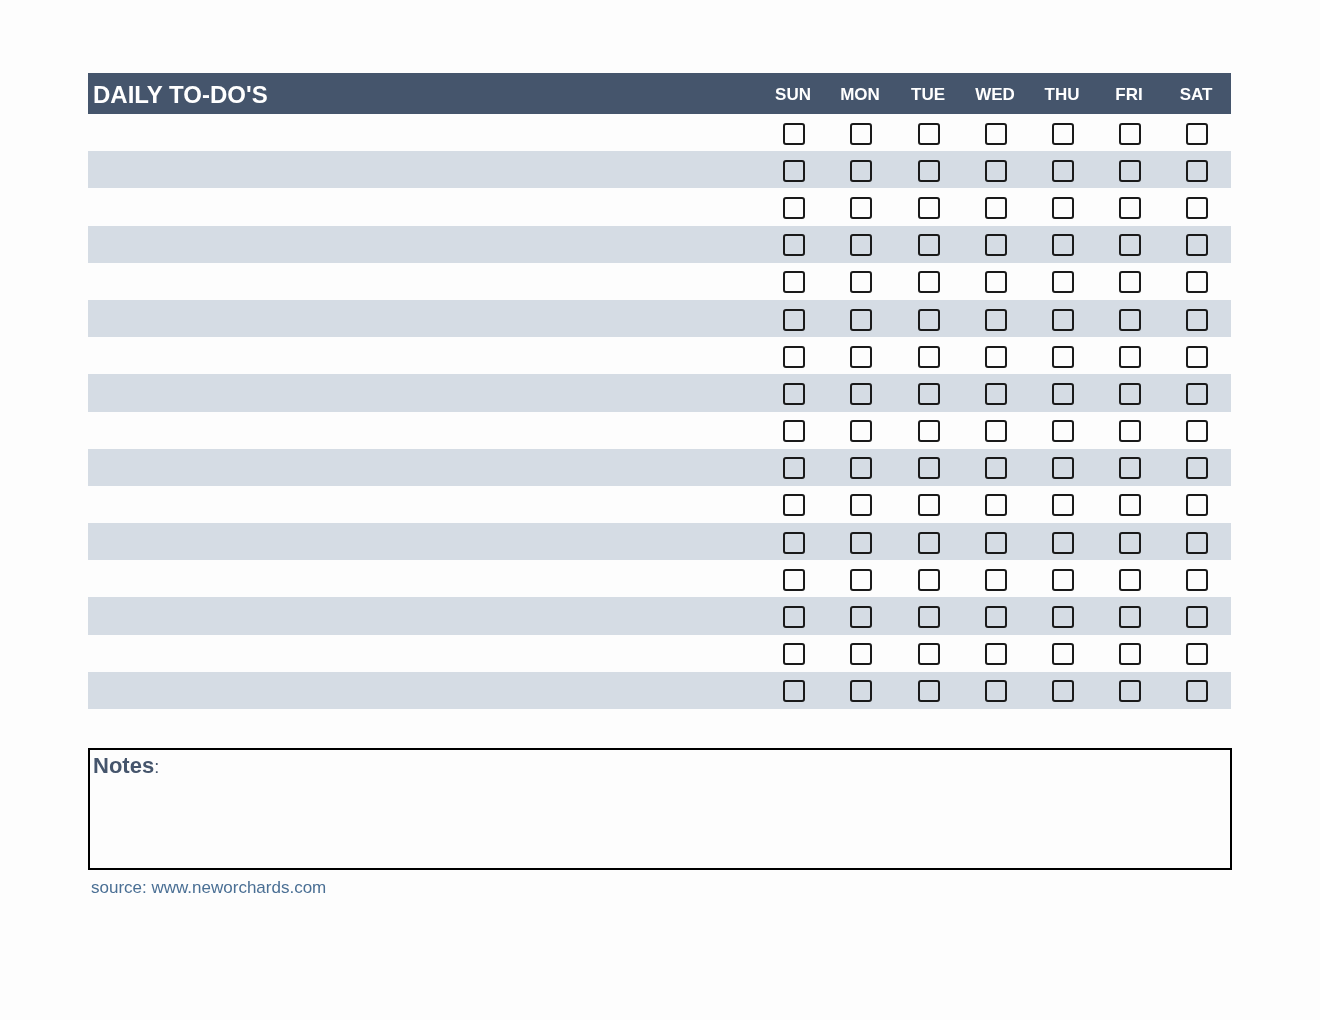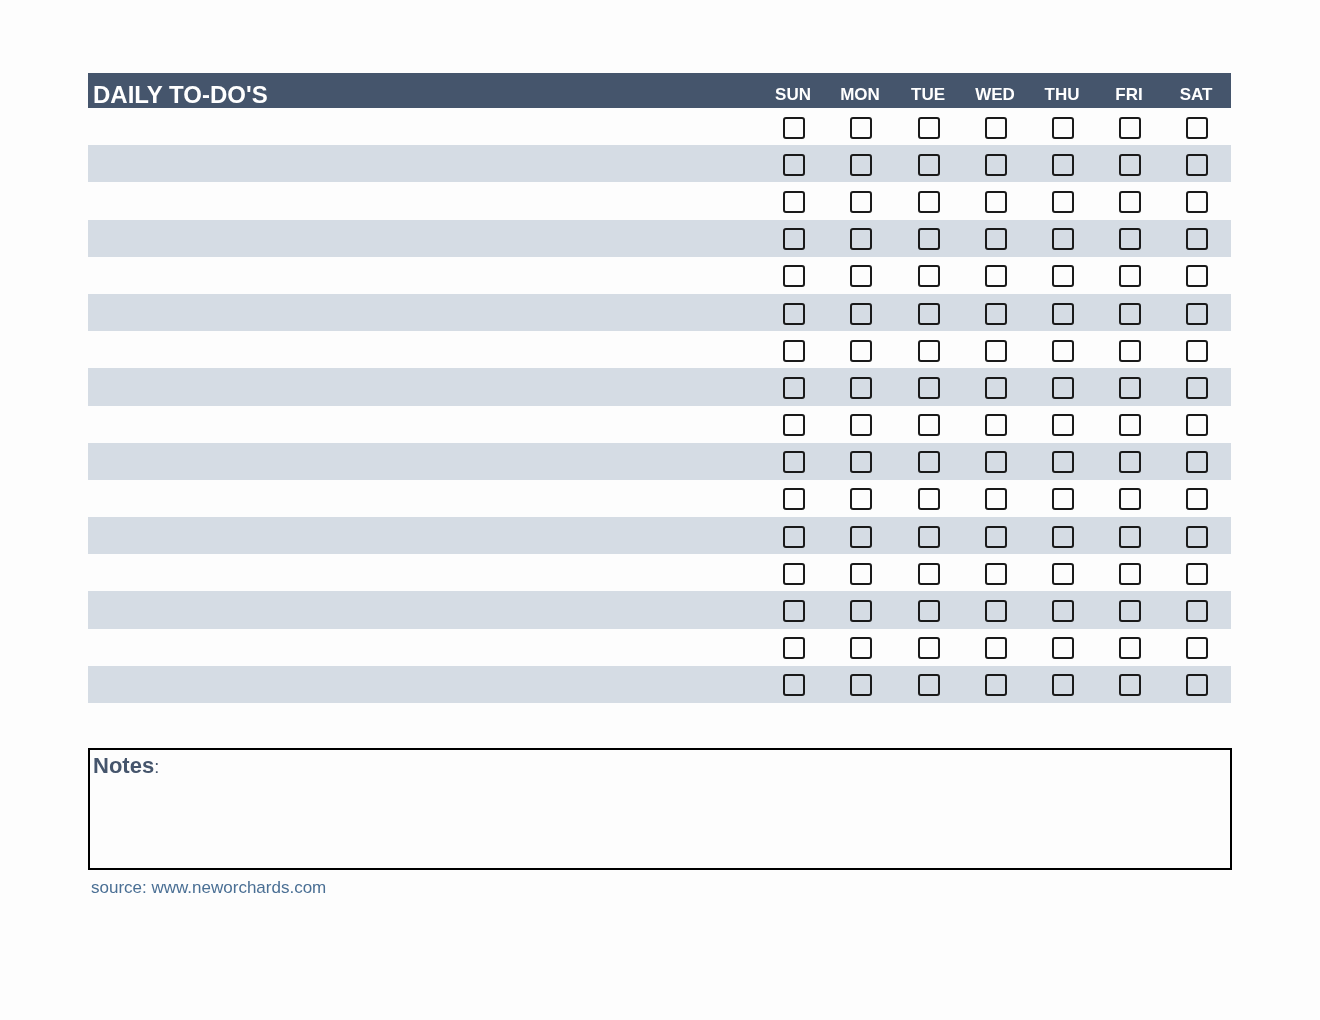--- a/index.html
+++ b/index.html
@@ -1,18 +1,18 @@
 <!DOCTYPE html>
 <html><head>
 <meta charset="utf-8">
 <style>
   html, body { margin:0; padding:0; }
   body { width:1320px; height:1020px; background:#fdfdfd; position:relative; font-family:"Liberation Sans", sans-serif; overflow:hidden; }
   .sheet { position:absolute; left:88px; top:73px; width:1143px; }
-  .header { height:35px; background:#45556c; position:relative; color:#fff; }
+  .header { height:41px; background:#45556c; position:relative; color:#fff; }
   .title { position:absolute; left:5px; top:0; line-height:43px; font-size:24px; font-weight:bold; }
   .day { position:absolute; top:0; line-height:43px; font-size:17px; font-weight:bold; width:66px; text-align:center; margin-left:-33px; }
   .row { height:37.2px; position:relative; }
   .row.alt { background:#d5dce4; }
   .row .task { position:absolute; left:0; top:0; width:680px; height:100%; }
   .cb { position:absolute; top:50%; width:18px; height:18px; margin-left:-10px; margin-top:-10px; border:2px solid #1a1a1a; border-radius:3px; box-sizing:content-box; }
   .notes { position:absolute; left:88px; top:748px; width:1140px; height:118px; border:2px solid #000; background:#fdfdfd; }
   .notes-label { position:absolute; left:3px; top:3px; font-size:22px; color:#45556c; }
   .notes-label b { font-weight:bold; }
   .notes-label span.colon { font-weight:normal; font-size:18px; }

